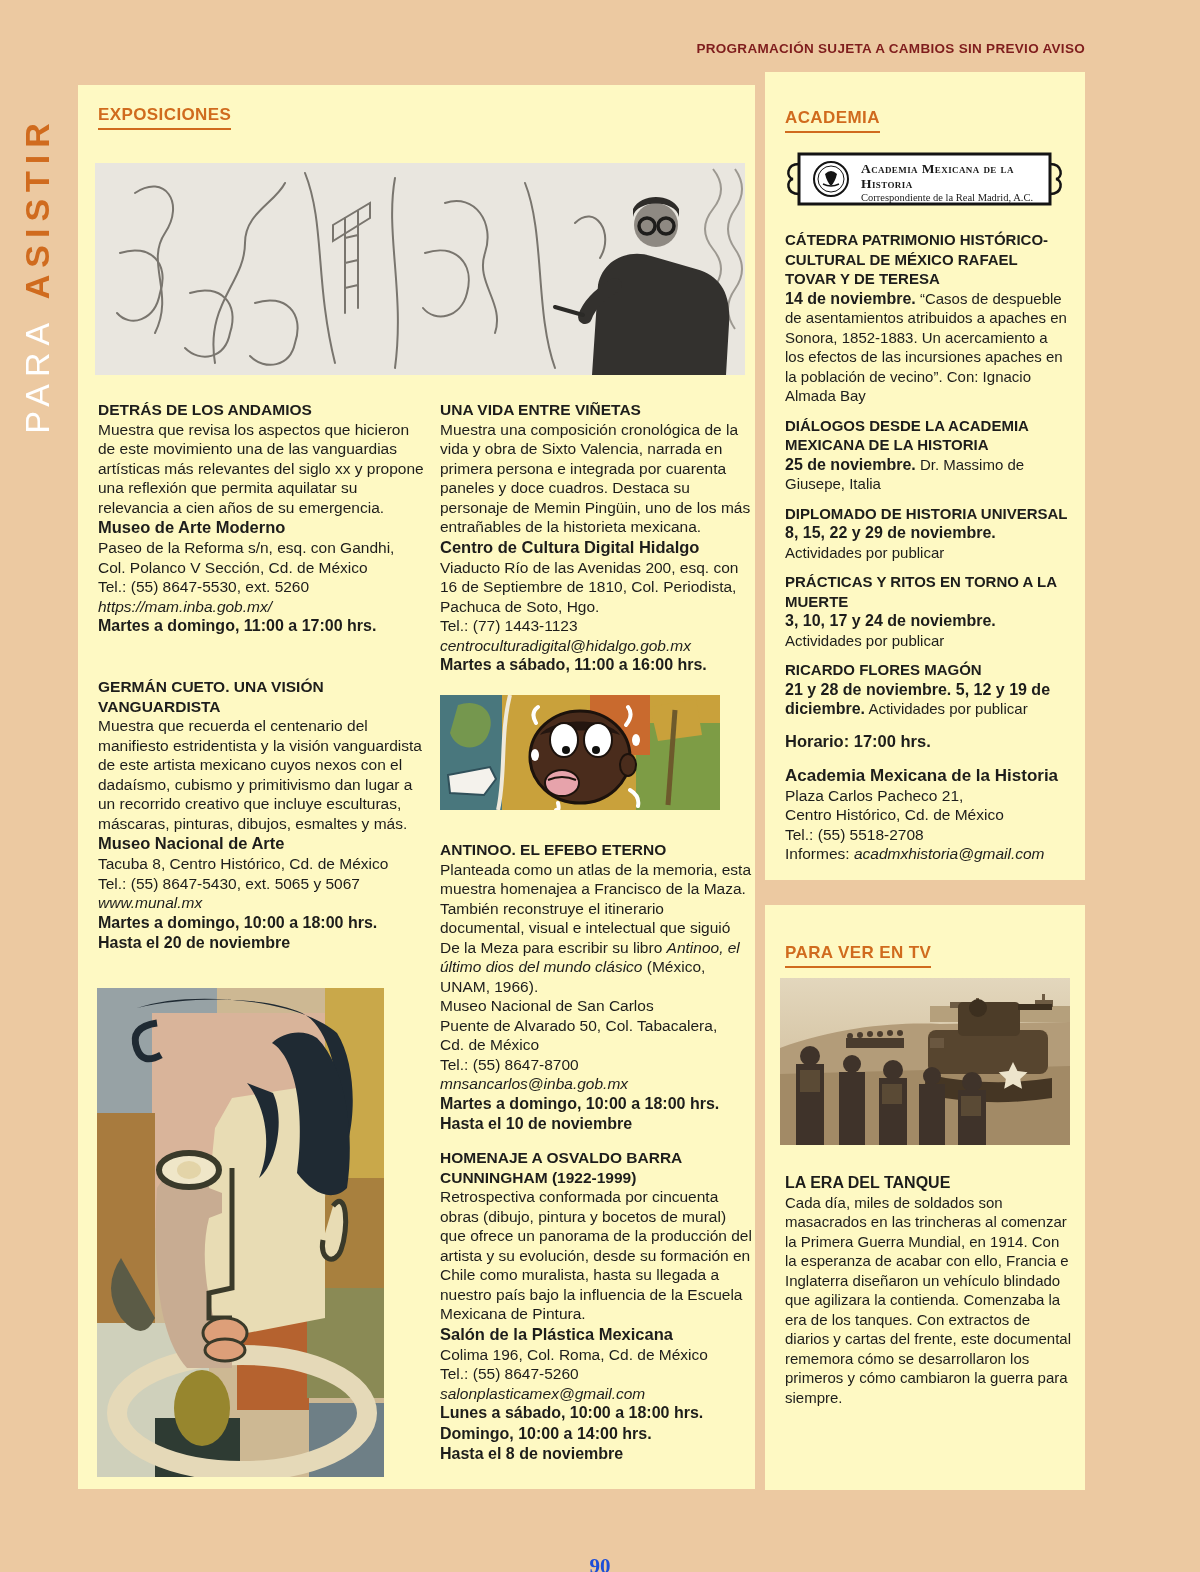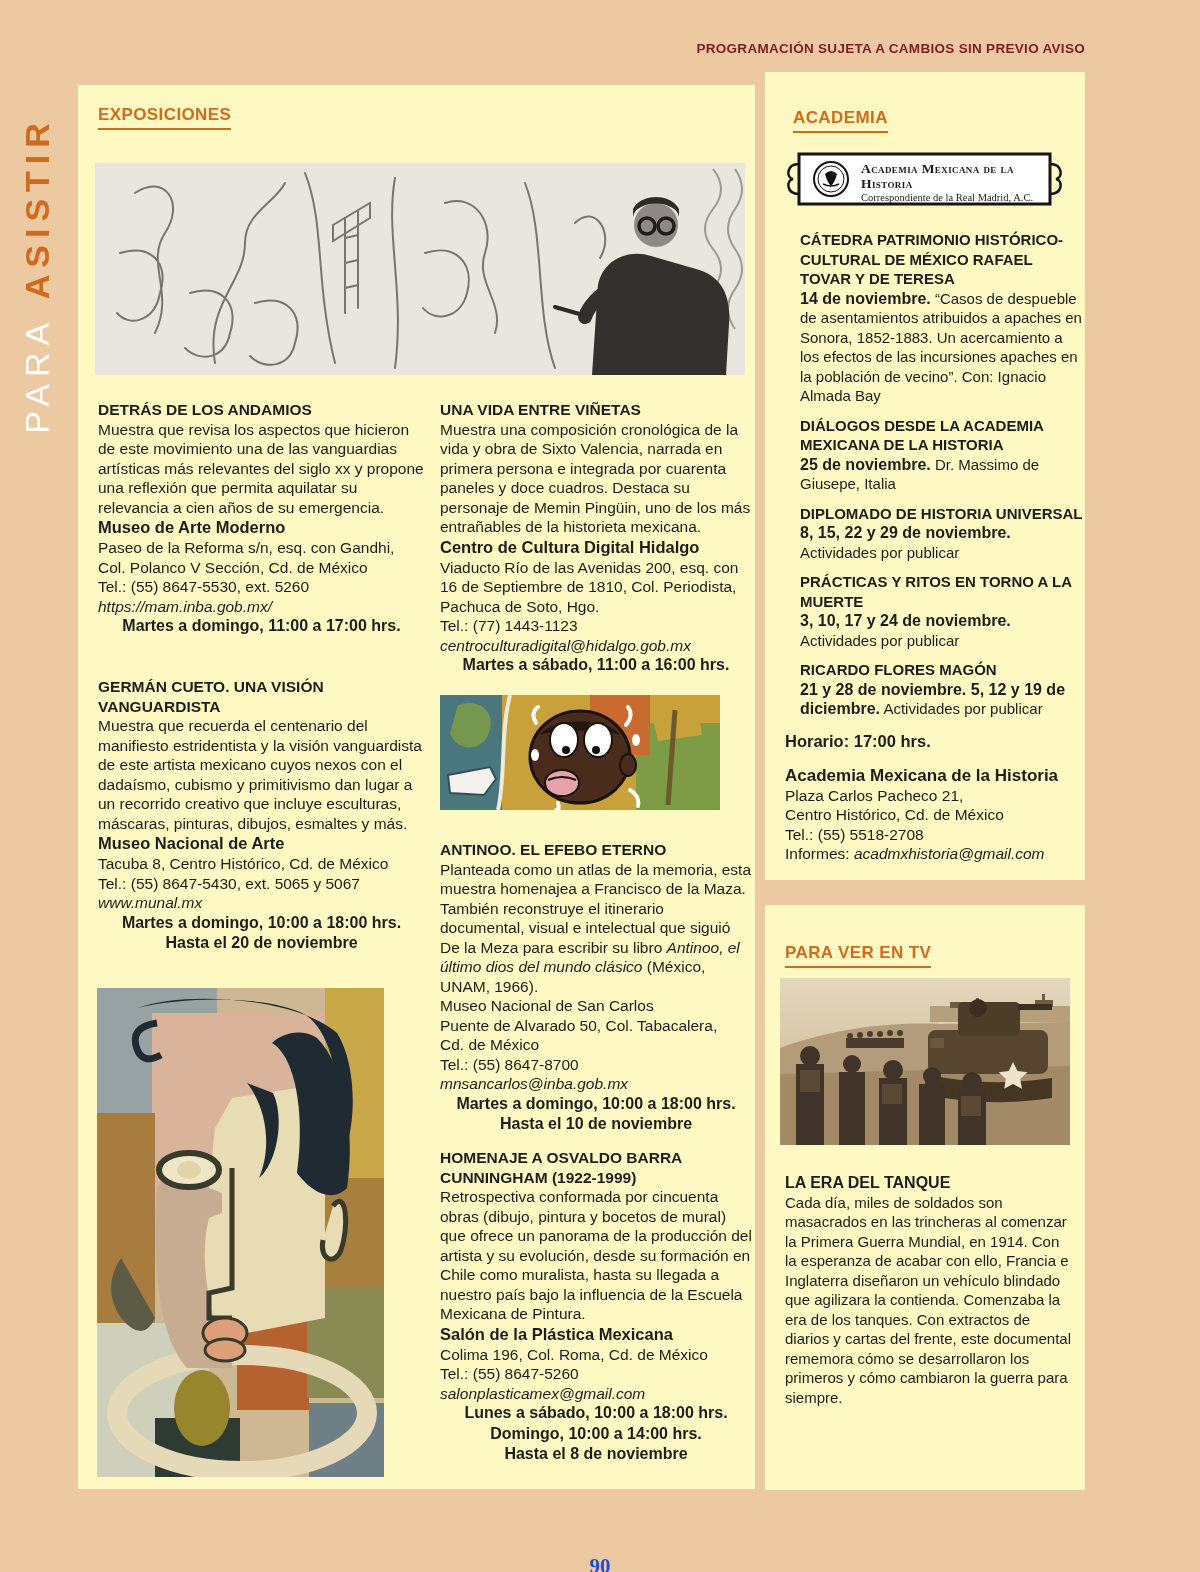--- a/index.html
+++ b/index.html
@@ -15,29 +15,29 @@
   .side-label .para{color:#ffffff;font-weight:normal;}
   .side-label .asistir{color:#d06b1e;font-weight:bold;}
   .sec-heading{font-size:17px;font-weight:bold;color:#d06b1e;letter-spacing:.4px;
           border-bottom:2.5px solid #d06b1e;display:inline-block;padding-bottom:3px;}
   .listing h3{font-size:15.5px;line-height:19.5px;margin:0;font-weight:bold;}
   .listing .body{font-size:15.5px;line-height:19.5px;margin:0;}
   .venue{font-size:16.5px;font-weight:bold;line-height:21px;}
   .venue.regular{font-weight:normal;font-size:15.5px;line-height:19.5px;}
   .details{font-size:15.5px;line-height:19.5px;white-space:pre-line;}
   .link{font-size:15.5px;font-style:italic;line-height:19.5px;}
-  .hours{font-size:16px;font-weight:bold;line-height:20.5px;white-space:pre-line;text-align:center;}
+  .hours{font-size:16px;font-weight:bold;line-height:20.5px;white-space:pre-line;}
   .ital{font-style:italic;}
   .photo{display:block;}
   .banner{position:absolute;}
   .banner .b-text{position:absolute;left:78px;top:11px;width:200px;color:#1a1a1a;}
   .banner .b1{font-family:"Liberation Serif",serif;font-variant:small-caps;
           font-size:13.5px;font-weight:bold;letter-spacing:.4px;line-height:15px;}
   .banner .b2{font-family:"Liberation Serif",serif;font-size:10.5px;line-height:13px;}
-  .event{width:284px;margin-bottom:10px;margin-left:15px;}
+  .event{width:284px;margin-bottom:10px;}
   .event h4{font-size:15px;line-height:19.5px;margin:0;font-weight:bold;}
   .event .etext{font-size:15px;line-height:19.5px;margin:0;}
   .event .date{font-weight:bold;font-size:16px;}
   .schedule{font-weight:bold;font-size:16.5px;margin:13px 0 14px;}
   .acad-contact .venue{font-size:17px;}
   .footer{position:absolute;left:0;right:0;top:1556px;text-align:center;color:#1d4ed8;}
   .footer .num{font-family:"Liberation Serif",serif;font-weight:bold;font-size:21px;line-height:20px;}
   .footer .line{font-family:"Liberation Serif",serif;font-style:italic;font-size:20px;margin-top:2px;}
   .footer .brand{font-family:"Liberation Sans",sans-serif;font-style:normal;font-weight:bold;letter-spacing:.3px;}
 </style>
@@ -198,21 +198,21 @@
 Tel.: (55) 8647-5260</div>
       <div class="link">salonplasticamex@gmail.com</div>
       <div class="hours">Lunes a sábado, 10:00 a 18:00 hrs.
 Domingo, 10:00 a 14:00 hrs.
 Hasta el 8 de noviembre</div>
     </article>
   </div>
 
   <div class="panel" style="left:765px;top:72px;width:320px;height:808px;">
 
-    <div class="abs" style="left:28px;top:36px;">
+    <div class="abs" style="left:20px;top:36px;">
       <span class="sec-heading">ACADEMIA</span>
     </div>
 
     <div class="banner" style="left:18px;top:78px;width:283px;height:58px;">
       <svg width="283" height="58" viewBox="0 0 283 58">
         <rect x="16" y="4" width="251" height="50" fill="#ffffff" stroke="#141414" stroke-width="3"></rect>
         <path d="M16 14 C3 14 3 28 10 29 C3 30 3 44 16 44" fill="none" stroke="#141414" stroke-width="2.5"></path>
         <path d="M267 14 C280 14 280 28 273 29 C280 30 280 44 267 44" fill="none" stroke="#141414" stroke-width="2.5"></path>
         <g>
           <circle cx="48" cy="29" r="17" fill="none" stroke="#141414" stroke-width="2"></circle>

